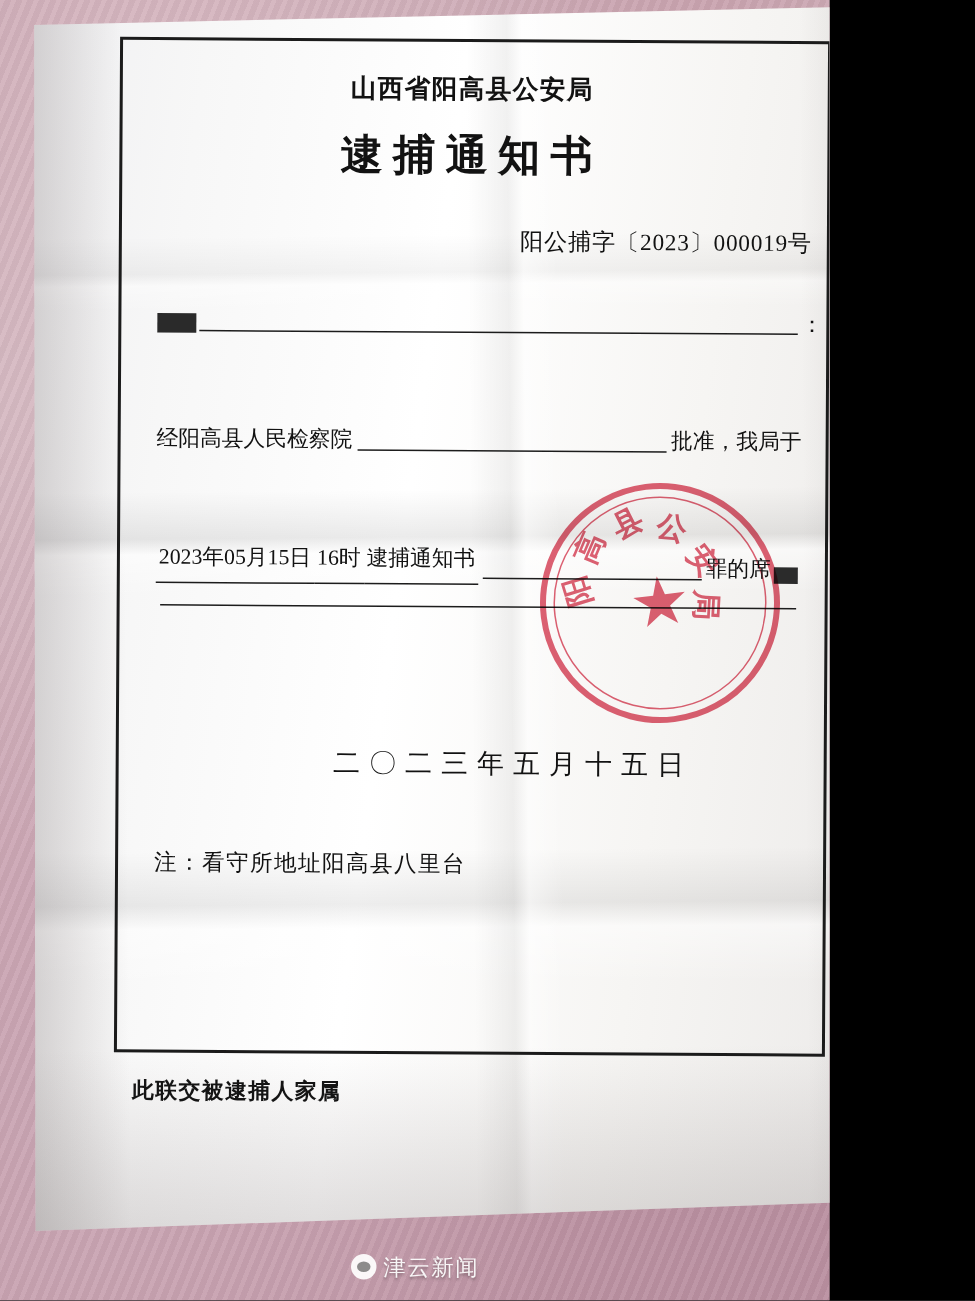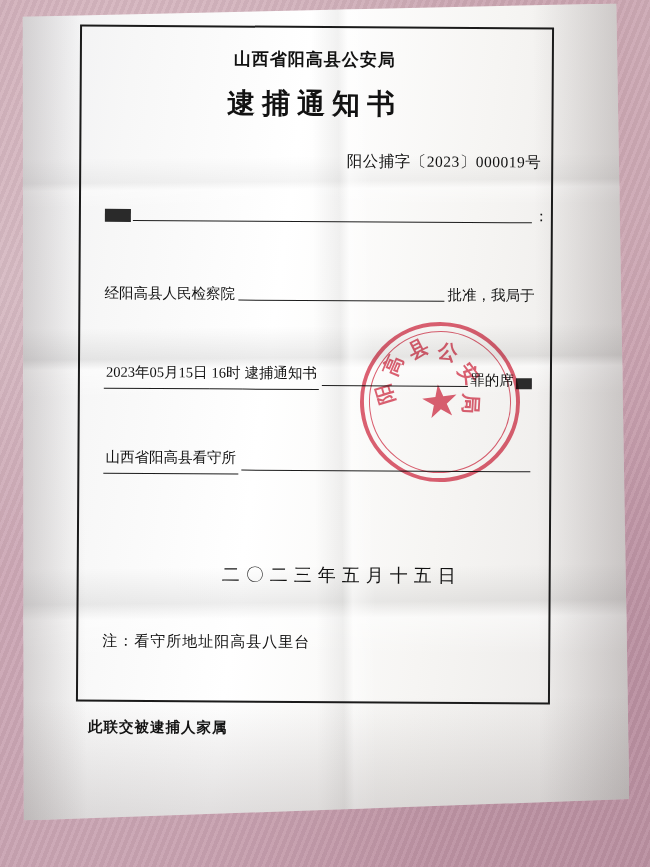--- a/index.html
+++ b/index.html
@@ -10,21 +10,21 @@
   body {
     width: 650px;
     height: 867px;
     overflow: hidden;
     font-family: "Liberation Serif", serif;
   }
 
   
   .photo {
     position: relative;
-    width: 650px;
+    width: 553px;
     height: 867px;
     background:
       radial-gradient(ellipse at 20% 12%, #d8b9c2 0%, rgba(216,185,194,0) 45%),
       radial-gradient(ellipse at 85% 8%, #c9a2ae 0%, rgba(201,162,174,0) 40%),
       radial-gradient(ellipse at 10% 88%, #caa6b4 0%, rgba(202,166,180,0) 45%),
       radial-gradient(ellipse at 92% 82%, #b98fa0 0%, rgba(185,143,160,0) 50%),
       linear-gradient(160deg, #c9a5b2 0%, #d5bcc4 25%, #cfa9b6 55%, #bd92a2 100%);
     overflow: hidden;
   }
   .cloth-shade {
@@ -341,21 +341,20 @@
     <div class="body-line">
       <span class="seg under">2023年05月15日</span>
       <span class="seg under">16时</span>
       <span class="seg under">逮捕通知书</span>
       <span class="fill-rule"></span>
       <span class="seg">罪的席</span>
       <span class="small-black"></span>
     </div>
 
     <div class="body-line">
-      <span class="seg under">山西省阳高县看守所</span>
       <span class="fill-rule"></span>
     </div>
 
     <div class="date-line">二〇二三年五月十五日</div>
 
     <div class="note-line">注：看守所地址阳高县八里台</div>
   </div>
 
   <div class="seal">
     <div class="seal-inner"></div>
@@ -366,13 +365,16 @@
         <span style="transform: translate(-29.1531px, -64.6228px) rotate(-20deg);">县</span>
         <span style="transform: translate(9.15313px, -64.6228px) rotate(20deg);">公</span>
         <span style="transform: translate(38.4974px, -40px) rotate(60deg);">安</span>
         <span style="transform: translate(45.1492px, -2.2757px) rotate(100deg);">局</span>
       </div>
     <div class="seal-bottom"></div>
   </div>
 
   <div class="footer-note">此联交被逮捕人家属</div>
 
+  <div class="watermark">
+    <span class="wb-logo"></span><span>津云新闻</span>
+  </div>
 </div>
 
 </body></html>

